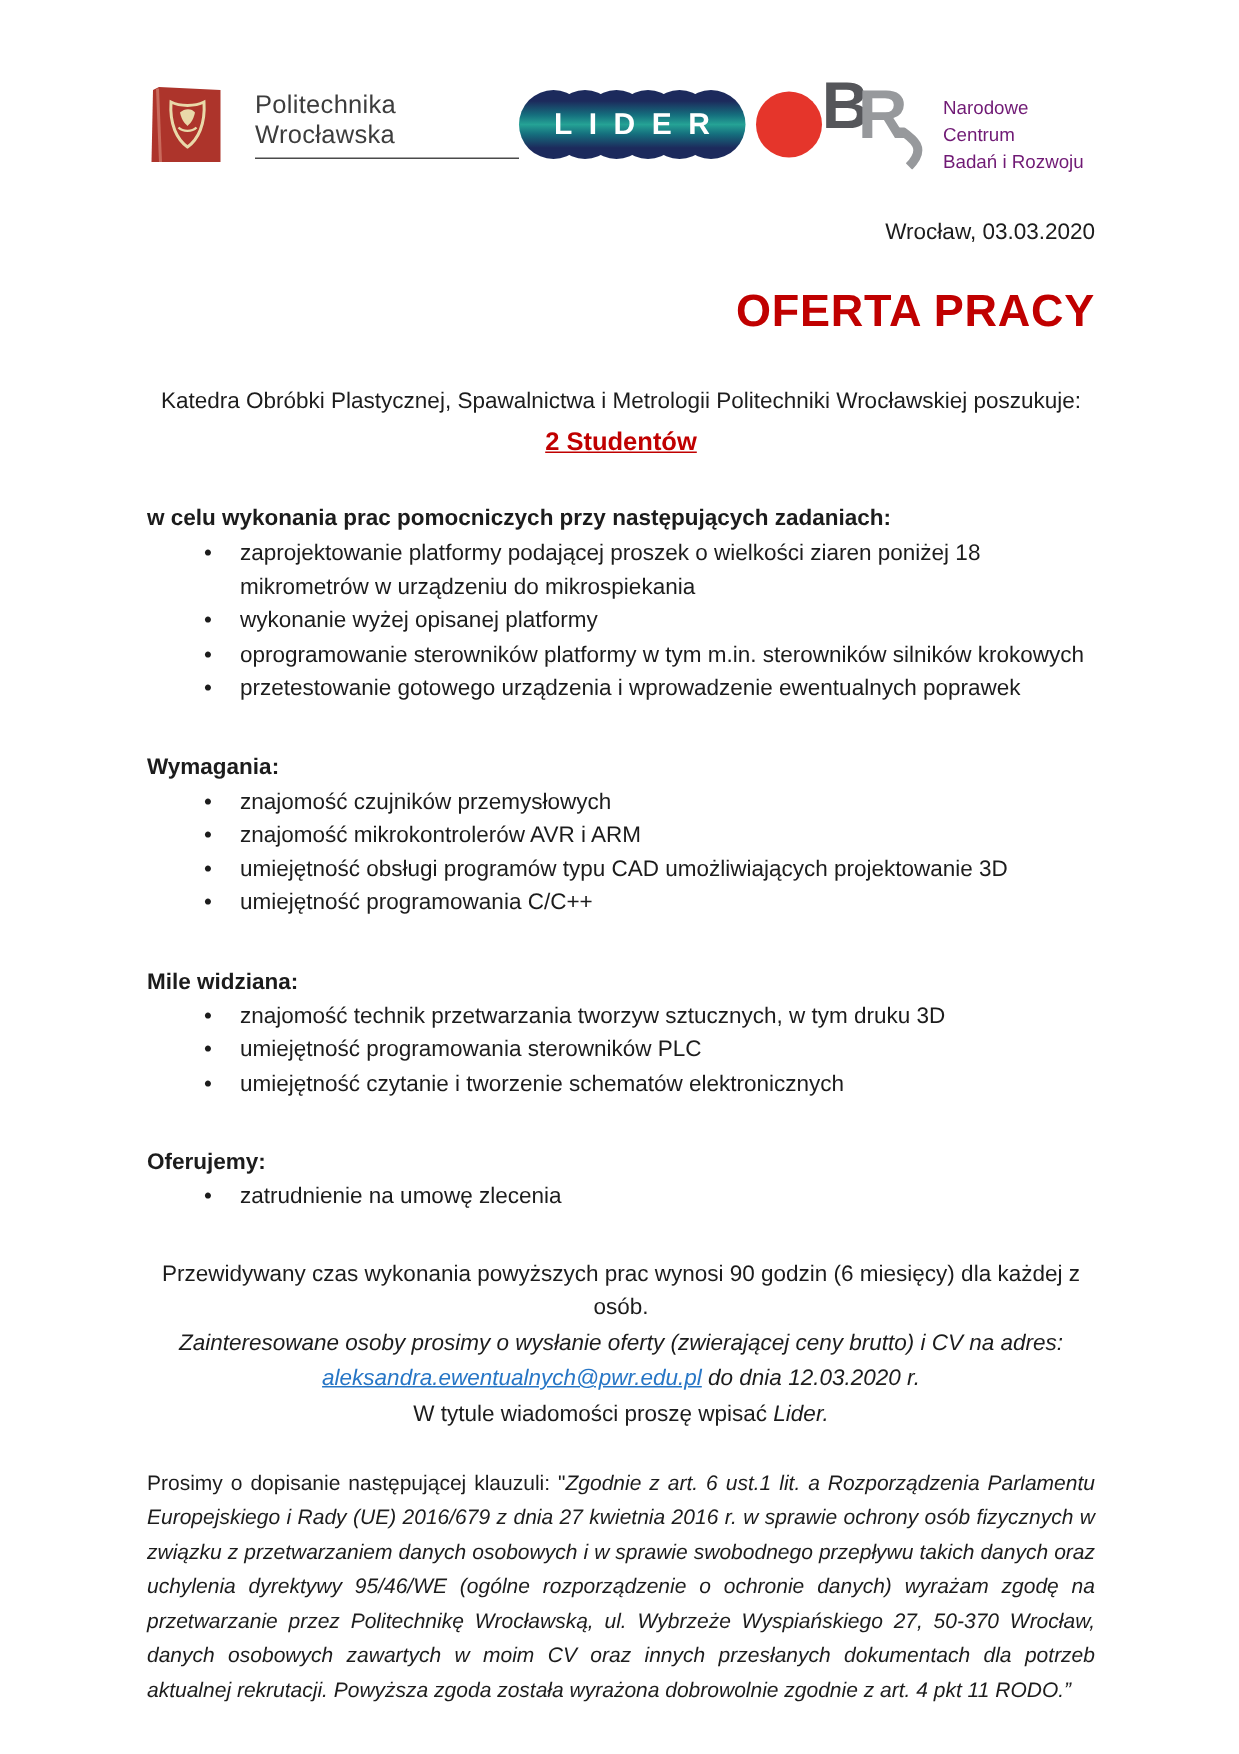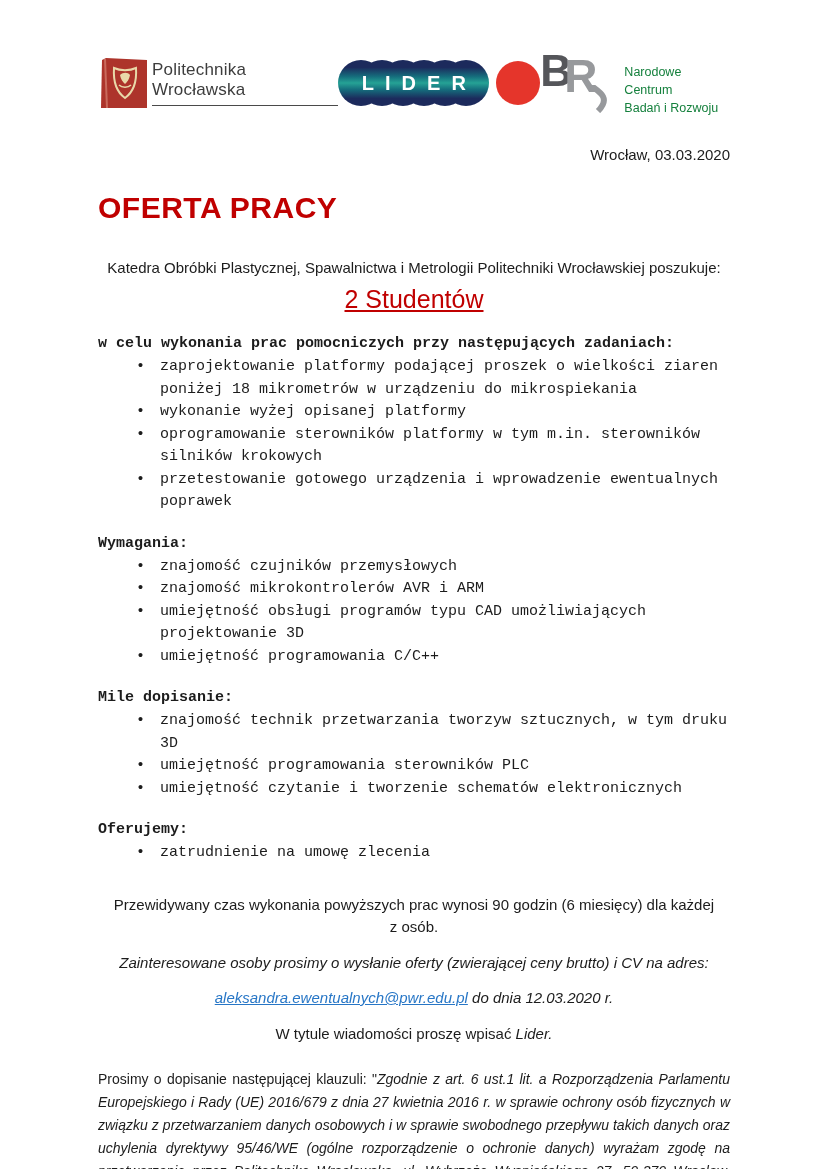--- a/index.html
+++ b/index.html
@@ -7,50 +7,50 @@
     position:relative;
     width:826px;height:1169px;
     box-sizing:border-box;
     padding:52px 96px 0 98px;
     font-family:"Liberation Sans",sans-serif;
     font-size:15px;color:#1c1c1c;
     overflow:hidden;background:#fff;
   }
   
   .logos{display:flex;justify-content:space-between;align-items:center;height:62px;}
-  .logo-pwr{display:flex;align-items:center;gap:4px;}
+  .logo-pwr{display:flex;align-items:center;gap:22px;}
   .pwr-mark{width:50px;height:52px;flex:0 0 auto;}
   .pwr-caption{font-size:17px;color:#3d3d3d;border-bottom:1px solid #4a4a4a;padding-bottom:5px;letter-spacing:.2px;}
   .logo-lider{display:flex;align-items:center;}
   .lider-pill{position:relative;display:flex;align-items:center;}
   .lider-circle{width:46px;height:46px;border-radius:50%;
     background:linear-gradient(180deg,#1c2a5c 0%,#1c2a5c 16%,#156e7d 36%,#25a295 50%,#156e7d 64%,#1c2a5c 84%,#1c2a5c 100%);}
   .lider-circle + .lider-circle{margin-left:-25px;}
   .lider-word{position:absolute;left:0;top:0;right:0;bottom:0;display:flex;align-items:center;justify-content:center;
     color:#fff;font-weight:bold;font-size:20px;letter-spacing:11px;padding-left:11px;}
   .lider-dot{width:44px;height:44px;border-radius:50%;background:#e5352b;margin-left:7px;}
   .logo-ncbr{display:flex;align-items:flex-start;}
   .ncbr-mark{position:relative;width:78px;height:62px;}
   .ncbr-b{position:absolute;left:0;top:0;font-size:44px;line-height:1;font-weight:bold;color:#55565a;}
   .ncbr-r{position:absolute;left:24px;top:4px;font-size:46px;line-height:1;font-weight:bold;color:#97999c;}
   .ncbr-tail{position:absolute;left:36px;top:36px;}
-  .ncbr-caption{margin-left:8px;margin-top:14px;font-size:12.5px;line-height:1.45;color:#15803d;}
+  .ncbr-caption{margin-left:8px;margin-top:14px;font-size:12.5px;line-height:1.45;color:#701a75;}
   
   .date{margin-top:32px;text-align:right;font-size:15px;}
-  .title{margin:28px 0 0 0;text-align:left;color:#c00000;font-size:30px;font-weight:bold;letter-spacing:.5px;}
+  .title{margin:28px 0 0 0;text-align:right;color:#c00000;font-size:30px;font-weight:bold;letter-spacing:.5px;}
   .intro{margin:34px 0 0 0;text-align:center;font-size:15px;}
   .position{margin:9px 0 0 0;text-align:center;}
-  .position span{color:#c00000;font-size:25px;font-weight:normal;text-decoration:underline;}
-  .section{margin-top:19px;font-family:Liberation Mono, monospace;}
+  .position span{color:#c00000;font-size:17px;font-weight:bold;text-decoration:underline;}
+  .section{margin-top:30px;}
   .section-heading{font-weight:bold;font-size:15px;line-height:22px;margin:0;}
   ul.bullets{margin:1px 0 0 0;padding:0;list-style:none;}
   ul.bullets li{position:relative;padding-left:62px;line-height:22.5px;}
   ul.bullets li::before{content:"•";position:absolute;left:38px;top:0;font-size:15px;}
   .apply{margin-top:29px;text-align:center;line-height:22.5px;}
-  .apply p{margin:13px;}
+  .apply p{margin:1px;}
   .it{font-style:italic;}
   a.email{color:#2776c6;text-decoration:underline;font-style:italic;cursor:pointer;}
   .clause{margin:23px 0 0 0;text-align:justify;font-size:14px;line-height:23px;}
   .clause .it{font-style:italic;}
 </style>
 </head>
 <body>
 
 <div class="page">
 
@@ -120,21 +120,21 @@
     <p class="section-heading">Wymagania:</p>
     <ul class="bullets">
       <li>znajomość czujników przemysłowych</li>
       <li>znajomość mikrokontrolerów AVR i ARM</li>
       <li>umiejętność obsługi programów typu CAD umożliwiających projektowanie 3D</li>
       <li>umiejętność programowania C/C++</li>
     </ul>
   </div>
 
   <div class="section">
-    <p class="section-heading">Mile dopisanie:</p>
+    <p class="section-heading">Mile widziana:</p>
     <ul class="bullets">
       <li>znajomość technik przetwarzania tworzyw sztucznych, w tym druku 3D</li>
       <li>umiejętność programowania sterowników PLC</li>
       <li>umiejętność czytanie i tworzenie schematów elektronicznych</li>
     </ul>
   </div>
 
   <div class="section">
     <p class="section-heading">Oferujemy:</p>
     <ul class="bullets">

